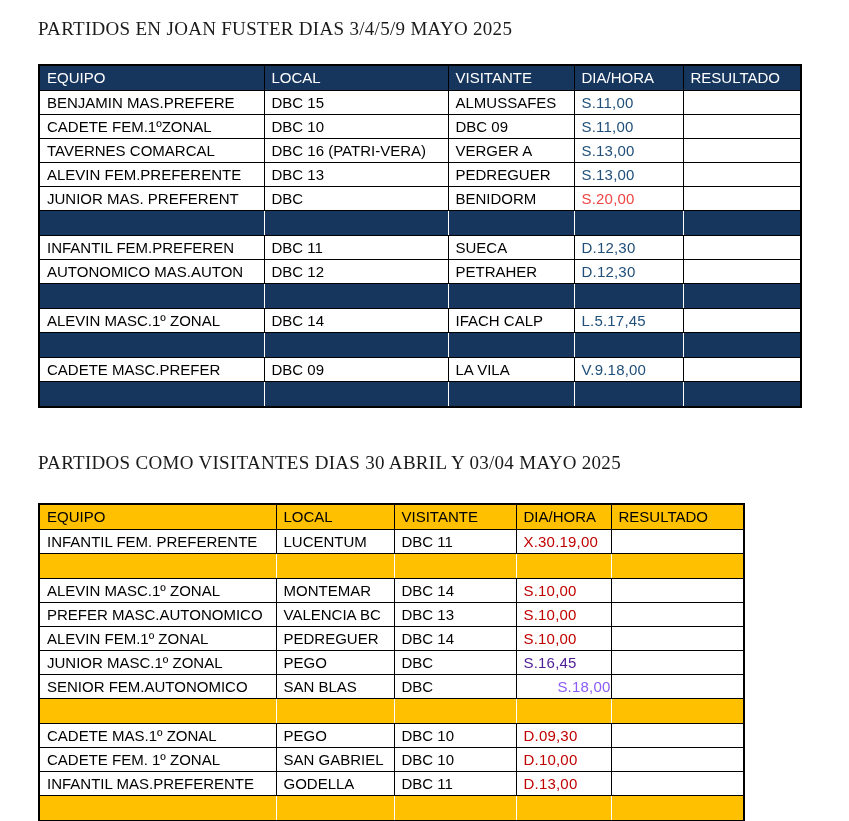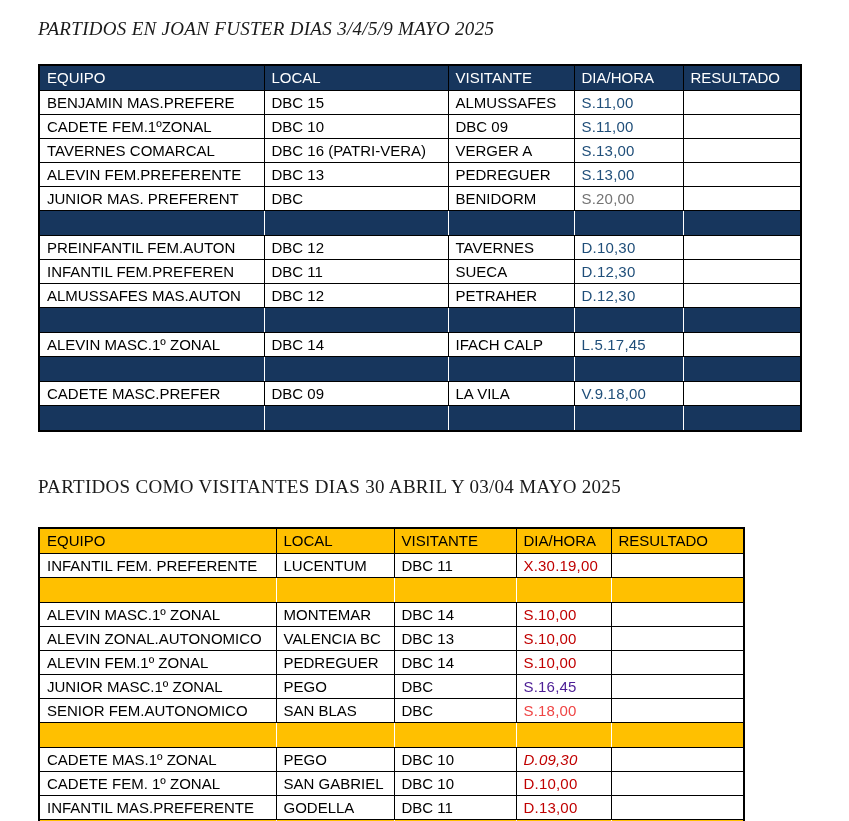--- a/index.html
+++ b/index.html
@@ -5,21 +5,21 @@
   html,body{margin:0;padding:0;background:#ffffff;}
   body{width:849px;height:821px;font-family:"Liberation Sans",sans-serif;color:#000;}
   .page{padding-left:38px;padding-top:16px;}
   .doc-title{
     font-family:"Liberation Serif",serif;
     font-size:19px;
     letter-spacing:0.3px;
     color:#1a1a1a;
     white-space:nowrap;
   }
-  #title1{margin:2px 0 3px 0;font-style:italic;}
+  #title1{margin:2px 0 3px 0;}
   #title2{margin:44px 0 0 0;}
   table{
     border-collapse:collapse;
     table-layout:fixed;
     margin-top:24px;
     border:2px solid #000;
   }
   #table2{margin-top:29px;}
   th,td{
     border:1px solid #000;
@@ -90,46 +90,39 @@
           <td class="c0">ALEVIN FEM.PREFERENTE</td>
           <td class="c1">DBC 13</td>
           <td class="c2">PEDREGUER</td>
           <td class="c3" style="color: rgb(31, 78, 121);">S.13,00</td>
           <td class="c4"></td>
         </tr>
         <tr>
           <td class="c0">JUNIOR MAS. PREFERENT</td>
           <td class="c1">DBC</td>
           <td class="c2">BENIDORM</td>
-          <td class="c3" style="color: #737373;">S.20,00</td>
-          <td class="c4"></td>
-        </tr>
-        <tr class="divider">
-          <td style="background: rgb(23, 54, 93);"></td>
-          <td style="background: rgb(23, 54, 93);"></td>
-          <td style="background: rgb(23, 54, 93);"></td>
-          <td style="background: rgb(23, 54, 93);"></td>
-          <td style="background: rgb(23, 54, 93);"></td>
-        </tr>
-        <tr>
-          <td class="c0">PREINFANTIL FEM.AUTON</td>
-          <td class="c1">DBC 12</td>
-          <td class="c2">TAVERNES</td>
-          <td class="c3" style="color: rgb(31, 78, 121);">D.10,30</td>
-          <td class="c4"></td>
+          <td class="c3" style="color: #ef4444;">S.20,00</td>
+          <td class="c4"></td>
+        </tr>
+        <tr class="divider">
+          <td style="background: rgb(23, 54, 93);"></td>
+          <td style="background: rgb(23, 54, 93);"></td>
+          <td style="background: rgb(23, 54, 93);"></td>
+          <td style="background: rgb(23, 54, 93);"></td>
+          <td style="background: rgb(23, 54, 93);"></td>
         </tr>
         <tr>
           <td class="c0">INFANTIL FEM.PREFEREN</td>
           <td class="c1">DBC 11</td>
           <td class="c2">SUECA</td>
           <td class="c3" style="color: rgb(31, 78, 121);">D.12,30</td>
           <td class="c4"></td>
         </tr>
         <tr>
-          <td class="c0">ALMUSSAFES MAS.AUTON</td>
+          <td class="c0">AUTONOMICO MAS.AUTON</td>
           <td class="c1">DBC 12</td>
           <td class="c2">PETRAHER</td>
           <td class="c3" style="color: rgb(31, 78, 121);">D.12,30</td>
           <td class="c4"></td>
         </tr>
         <tr class="divider">
           <td style="background: rgb(23, 54, 93);"></td>
           <td style="background: rgb(23, 54, 93);"></td>
           <td style="background: rgb(23, 54, 93);"></td>
           <td style="background: rgb(23, 54, 93);"></td>
@@ -201,21 +194,21 @@
           <td style="background: rgb(255, 192, 0);"></td>
         </tr>
         <tr>
           <td class="c0">ALEVIN MASC.1º ZONAL</td>
           <td class="c1">MONTEMAR</td>
           <td class="c2">DBC 14</td>
           <td class="c3" style="color: rgb(192, 0, 0);">S.10,00</td>
           <td class="c4"></td>
         </tr>
         <tr>
-          <td class="c0">ALEVIN ZONAL.AUTONOMICO</td>
+          <td class="c0">PREFER MASC.AUTONOMICO</td>
           <td class="c1">VALENCIA BC</td>
           <td class="c2">DBC 13</td>
           <td class="c3" style="color: rgb(192, 0, 0);">S.10,00</td>
           <td class="c4"></td>
         </tr>
         <tr>
           <td class="c0">ALEVIN FEM.1º ZONAL</td>
           <td class="c1">PEDREGUER</td>
           <td class="c2">DBC 14</td>
           <td class="c3" style="color: rgb(192, 0, 0);">S.10,00</td>
@@ -225,35 +218,35 @@
           <td class="c0">JUNIOR MASC.1º ZONAL</td>
           <td class="c1">PEGO</td>
           <td class="c2">DBC</td>
           <td class="c3" style="color: #4c1d95;">S.16,45</td>
           <td class="c4"></td>
         </tr>
         <tr>
           <td class="c0">SENIOR FEM.AUTONOMICO</td>
           <td class="c1">SAN BLAS</td>
           <td class="c2">DBC</td>
-          <td class="c3" style="color: #ef4444;">S.18,00</td>
+          <td class="c3" style="color: #8b5cf6; text-align: right;">S.18,00</td>
           <td class="c4"></td>
         </tr>
         <tr class="divider">
           <td style="background: rgb(255, 192, 0);"></td>
           <td style="background: rgb(255, 192, 0);"></td>
           <td style="background: rgb(255, 192, 0);"></td>
           <td style="background: rgb(255, 192, 0);"></td>
           <td style="background: rgb(255, 192, 0);"></td>
         </tr>
         <tr>
           <td class="c0">CADETE MAS.1º ZONAL</td>
           <td class="c1">PEGO</td>
           <td class="c2">DBC 10</td>
-          <td class="c3" style="color: rgb(192, 0, 0); font-style: italic;">D.09,30</td>
+          <td class="c3" style="color: rgb(192, 0, 0);">D.09,30</td>
           <td class="c4"></td>
         </tr>
         <tr>
           <td class="c0">CADETE FEM. 1º ZONAL</td>
           <td class="c1">SAN GABRIEL</td>
           <td class="c2">DBC 10</td>
           <td class="c3" style="color: rgb(192, 0, 0);">D.10,00</td>
           <td class="c4"></td>
         </tr>
         <tr>

